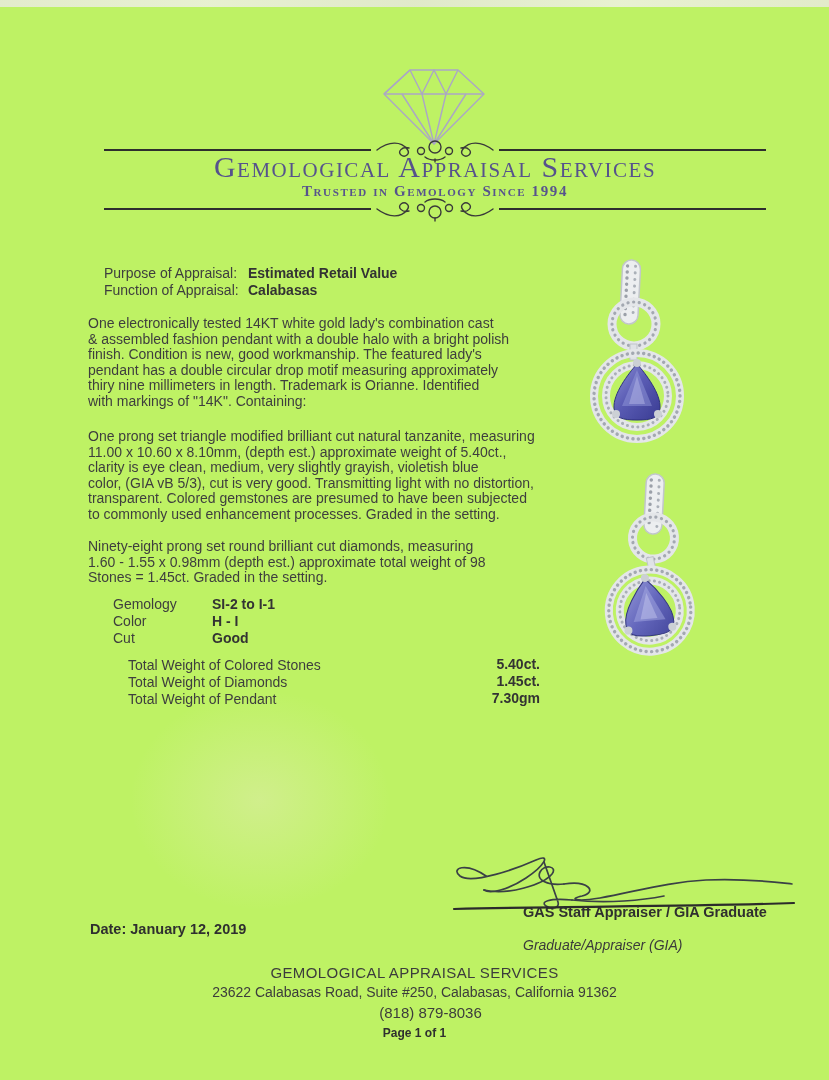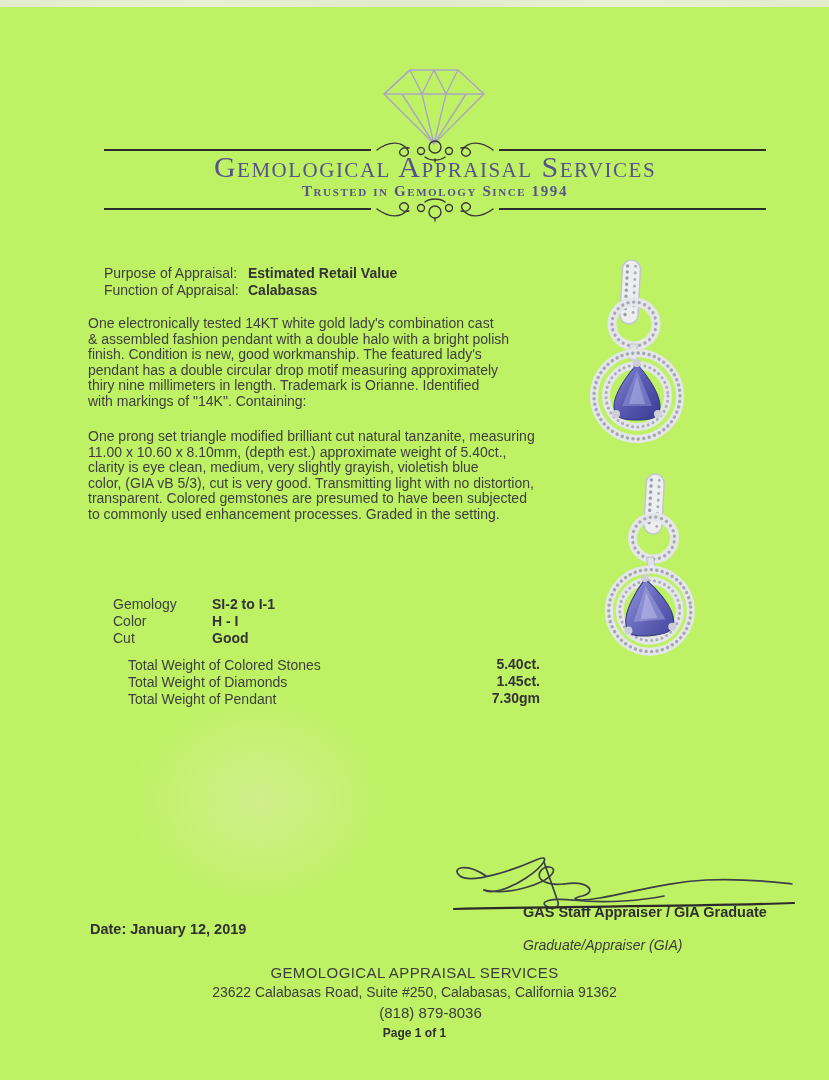--- a/index.html
+++ b/index.html
@@ -127,20 +127,23 @@
 finish. Condition is new, good workmanship. The featured lady's
 pendant has a double circular drop motif measuring approximately
 thiry nine millimeters in length. Trademark is Orianne. Identified
 with markings of "14K".  Containing:</div>
   <div class="bodytext para" style="top:429px;width:480px">One prong set triangle modified brilliant cut natural tanzanite, measuring
 11.00 x 10.60 x 8.10mm, (depth est.) approximate weight of 5.40ct.,
 clarity is eye clean, medium, very slightly grayish, violetish blue
 color, (GIA vB 5/3), cut is very good. Transmitting light with no distortion,
 transparent. Colored gemstones are presumed to have been subjected
 to commonly used enhancement processes. Graded in the setting.</div>
+  <div class="bodytext para" style="top:539px;width:440px">Ninety-eight prong set round brilliant cut diamonds, measuring
+1.60 - 1.55 x 0.98mm (depth est.) approximate total weight of 98
+Stones = 1.45ct. Graded in the setting.</div>
 
   <div class="bodytext grade-row">
     <span class="g-label" style="top:597px">Gemology</span>
     <span class="g-value" style="top:597px">SI-2 to I-1</span>
   </div>
   <div class="bodytext grade-row">
     <span class="g-label" style="top:614px">Color</span>
     <span class="g-value" style="top:614px">H - I</span>
   </div>
   <div class="bodytext grade-row">

